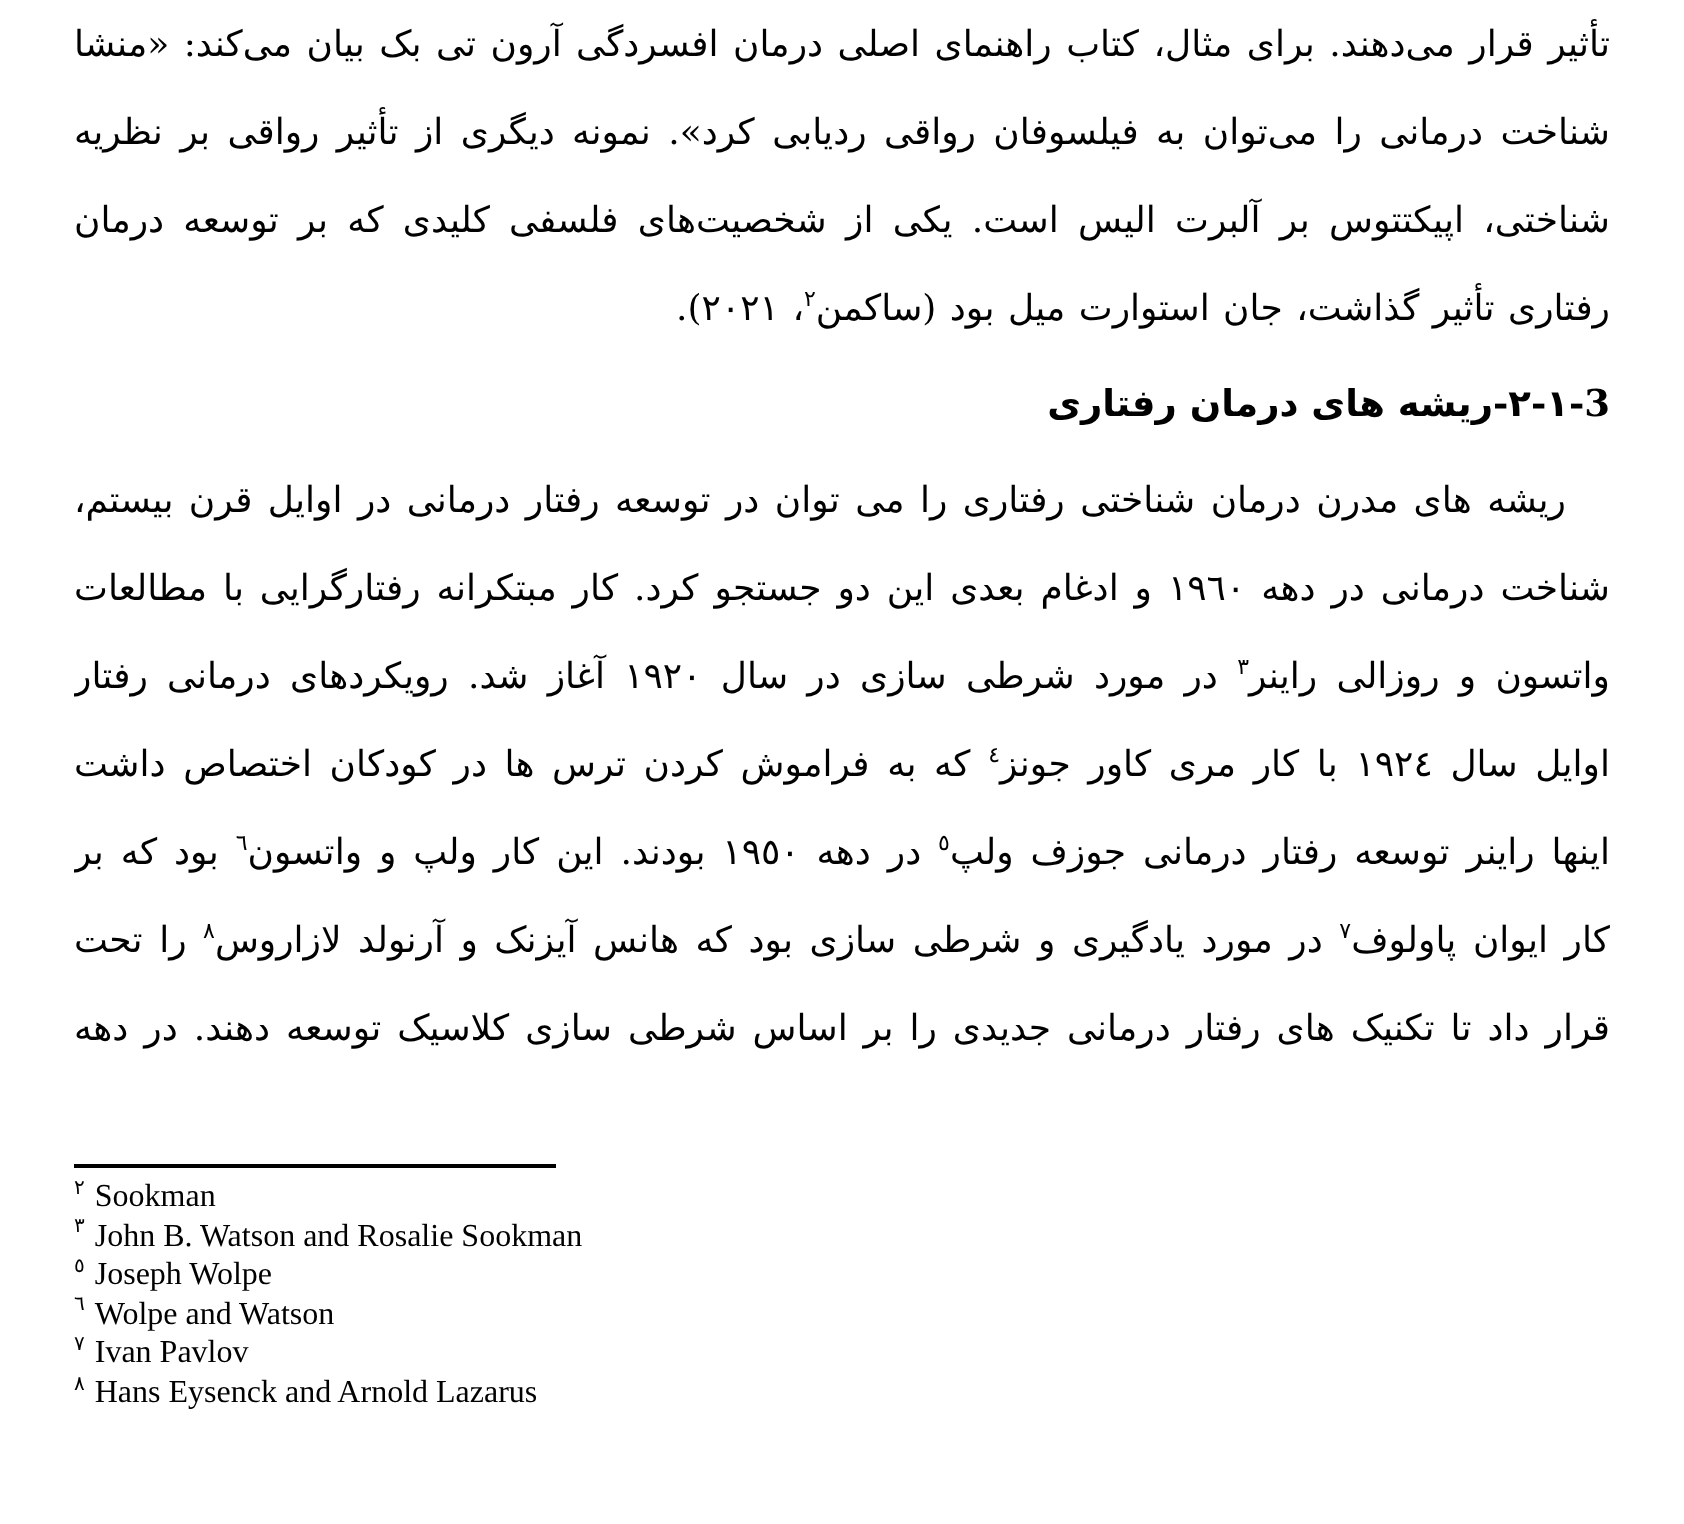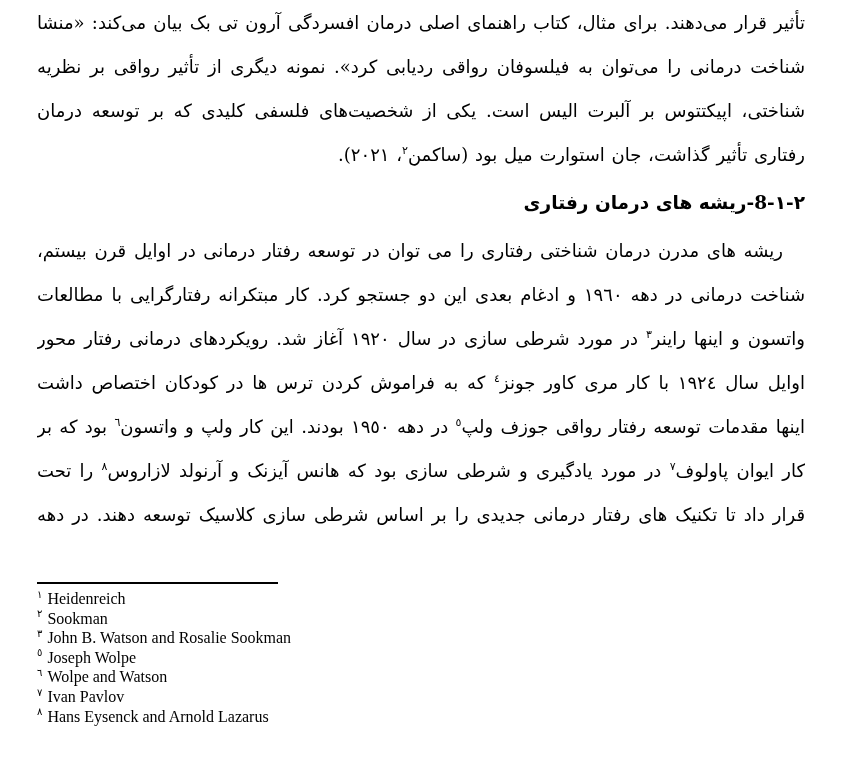--- a/index.html
+++ b/index.html
@@ -94,40 +94,37 @@
 
   <div class="body-text" dir="rtl">
 
     <div class="para">
       <div class="line"><span>تأثیر قرار می‌دهند. برای مثال، کتاب راهنمای اصلی درمان افسردگی آرون تی بک بیان می‌کند: «منشا فلسفی</span></div>
       <div class="line"><span>شناخت درمانی را می‌توان به فیلسوفان رواقی ردیابی کرد». نمونه دیگری از تأثیر رواقی بر نظریه پردازان</span></div>
       <div class="line"><span>شناختی، اپیکتتوس بر آلبرت الیس است. یکی از شخصیت‌های فلسفی کلیدی که بر توسعه درمان شناختی</span></div>
       <div class="line line-end"><span>رفتاری تأثیر گذاشت، جان استوارت میل بود (ساکمن</span><sup>٢</sup><span>، ٢٠٢١).</span></div>
     </div>
 
-    <h2 class="heading">٢-١-8-ریشه های درمان رفتاری</h2>
+    <h2 class="heading">3-١-٢-ریشه های درمان رفتاری</h2>
 
     <div class="para">
       <div class="line first-indent"><span>ریشه های مدرن درمان شناختی رفتاری را می توان در توسعه رفتار درمانی در اوایل قرن بیستم، توسعه</span></div>
       <div class="line"><span>شناخت درمانی در دهه ١٩٦٠ و ادغام بعدی این دو جستجو کرد. کار مبتکرانه رفتارگرایی با مطالعات جان بی</span></div>
-      <div class="line"><span>واتسون و اینها راینر</span><sup>٣</sup><span> در مورد شرطی سازی در سال ١٩٢٠ آغاز شد. رویکردهای درمانی رفتار محور در</span></div>
+      <div class="line"><span>واتسون و روزالی راینر</span><sup>٣</sup><span> در مورد شرطی سازی در سال ١٩٢٠ آغاز شد. رویکردهای درمانی رفتار محور در</span></div>
       <div class="line"><span>اوایل سال ١٩٢٤ با کار مری کاور جونز</span><sup>٤</sup><span> که به فراموش کردن ترس ها در کودکان اختصاص داشت ظاهر شد.</span></div>
-      <div class="line"><span>اینها مقدمات توسعه رفتار رواقی جوزف ولپ</span><sup>٥</sup><span> در دهه ١٩٥٠ بودند. این کار ولپ و واتسون</span><sup>٦</sup><span> بود که بر اساس</span></div>
+      <div class="line"><span>اینها راینر توسعه رفتار درمانی جوزف ولپ</span><sup>٥</sup><span> در دهه ١٩٥٠ بودند. این کار ولپ و واتسون</span><sup>٦</sup><span> بود که بر اساس</span></div>
       <div class="line"><span>کار ایوان پاولوف</span><sup>٧</sup><span> در مورد یادگیری و شرطی سازی بود که هانس آیزنک و آرنولد لازاروس</span><sup>٨</sup><span> را تحت تاثیر</span></div>
       <div class="line"><span>قرار داد تا تکنیک های رفتار درمانی جدیدی را بر اساس شرطی سازی کلاسیک توسعه دهند. در دهه های</span></div>
     </div>
 
   </div>
 
   <div class="footnote-rule"></div>
 
   <div class="footnotes" dir="ltr">
-    <div class="footnote">
-      <sup>١</sup><span>Heidenreich</span>
-    </div>
     <div class="footnote">
       <sup>٢</sup><span>Sookman</span>
     </div>
     <div class="footnote">
       <sup>٣</sup><span>John B. Watson and Rosalie Sookman</span>
     </div>
     <div class="footnote">
       <sup>٥</sup><span>Joseph Wolpe</span>
     </div>
     <div class="footnote">

